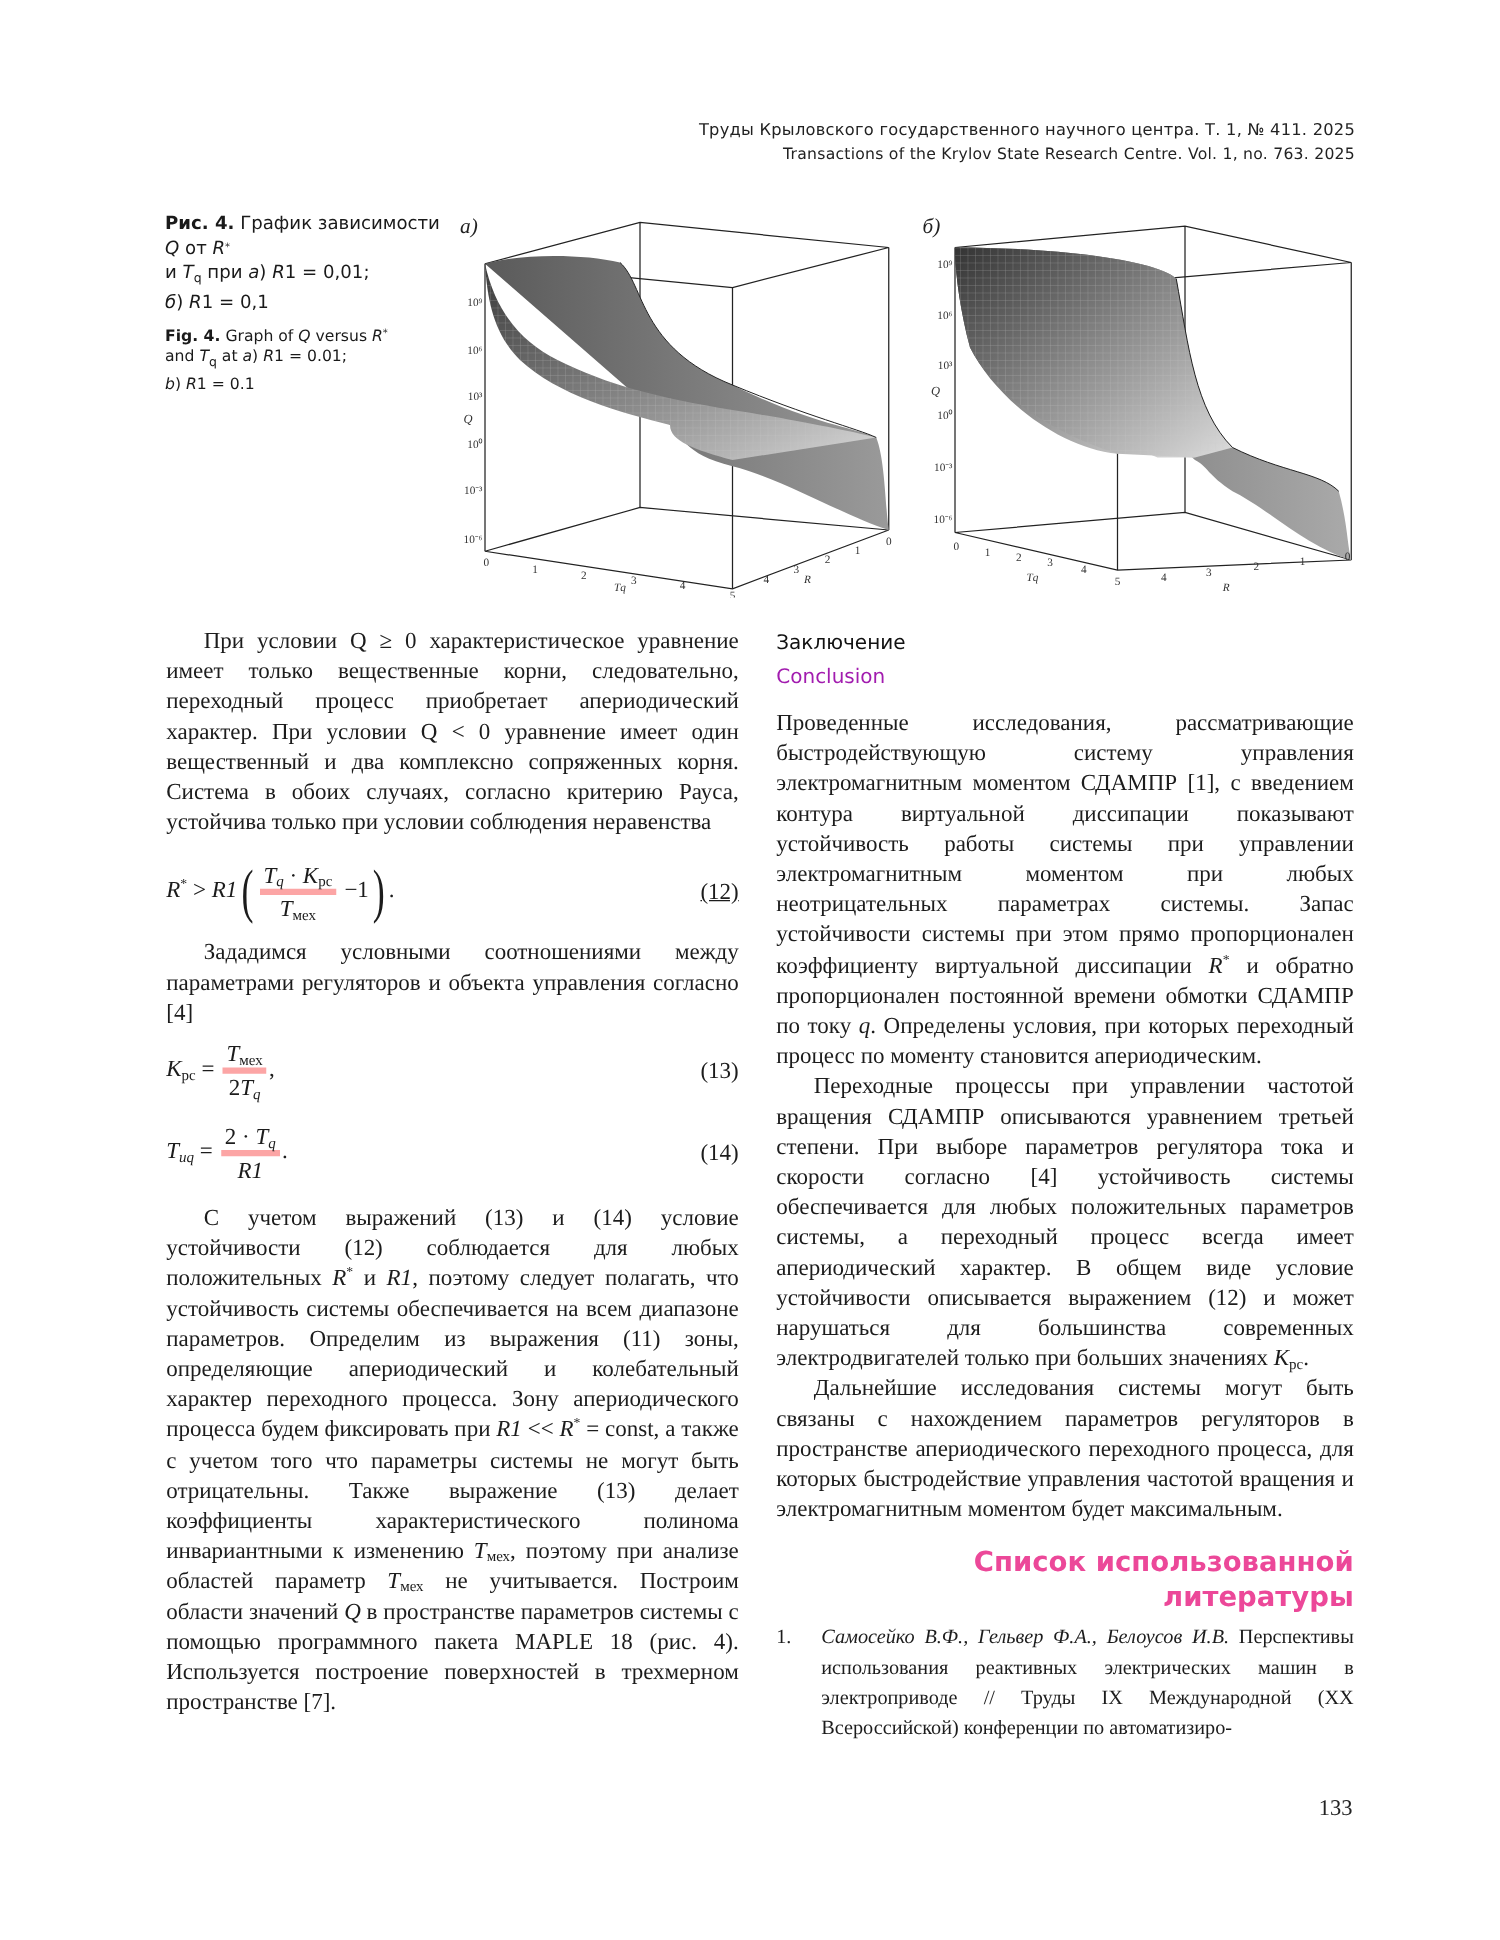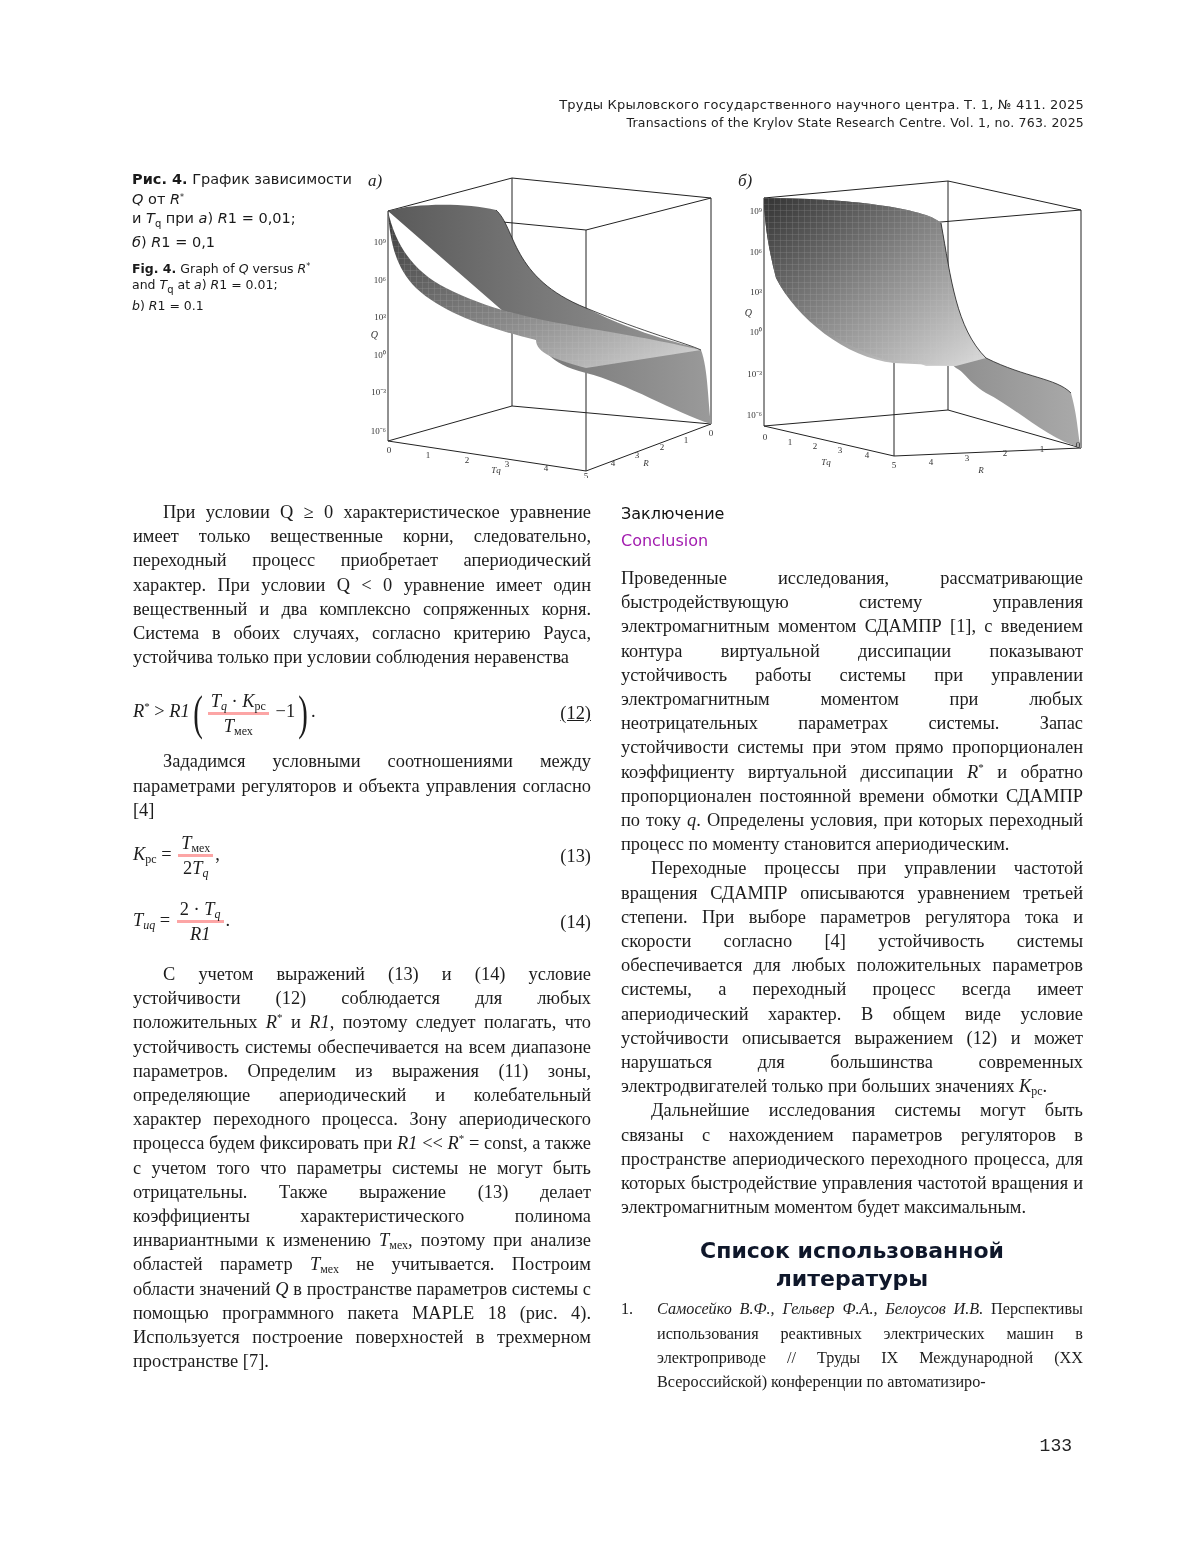--- a/index.html
+++ b/index.html
@@ -27,33 +27,33 @@
   .col p { margin: 0; }
   .col p.indent { text-indent: 30px; }
   .col i { font-style: italic; }
   .col sub { font-size: 12px; vertical-align: -3px; line-height: 0; }
   .col sup { font-size: 11px; line-height: 0; }
 
   .eq { position: relative; height: 24px; margin: 0; }
   .eq .expr { position: absolute; left: 0; top: 0; white-space: nowrap; font-style: normal; }
   .eq .num { position: absolute; right: 0; top: 0; }
   .frac { display: inline-flex; flex-direction: column; align-items: center; vertical-align: middle; margin: 0 2px; }
-  .frac .n { border-bottom: 3px solid #fca5a5; padding: 0 3px; line-height: 22px; }
+  .frac .n { border-bottom: 5px solid #fca5a5; padding: 0 3px; line-height: 22px; }
   .frac .d { line-height: 22px; }
   .paren { font-size: 48px; font-weight: 200; line-height: 1; vertical-align: middle; transform: scaleX(0.6); display: inline-block; }
 
   .h-concl { font-family: "DejaVu Sans", sans-serif; font-weight: normal; font-size: 16px; line-height: 28px; margin: 0; color: #111; text-align: left; }
   .h-concl-en { font-family: "DejaVu Sans", sans-serif; font-size: 16px; line-height: 22px; margin: 2px 0 14px 0; color: #a21caf; text-align: left; }
-  .h-refs { font-family: "DejaVu Sans", sans-serif; font-size: 22px; line-height: 28px; margin: 18px 0 4px 0; color: #0f172a; text-align: center; }
+  .h-refs { font-family: "DejaVu Sans", sans-serif; font-size: 22px; line-height: 28px; margin: 18px 0 4px 0; color: #ec4899; text-align: right; }
 
   .ref { display: flex; font-size: 16.2px; line-height: 24.2px; }
   .ref .rn { width: 36px; flex: none; }
   .ref .rt { flex: 1; text-align: justify; }
 
-  .page-num { position: absolute; right: 128px; top: 1436px; font-family: Liberation Mono, monospace; font-size: 18px; color: #222; }
+  .page-num { position: absolute; right: 118px; top: 1436px; font-family: Liberation Serif, serif; font-size: 18px; color: #222; }
 </style>
 </head>
 <body>
 
 <div class="running-head">
   <div>Труды Крыловского государственного научного центра. Т. 1, № 411. 2025</div>
   <div class="en">Transactions of the Krylov State Research Centre. Vol. 1, no. 763. 2025</div>
 </div>
 
 <div class="caption">

